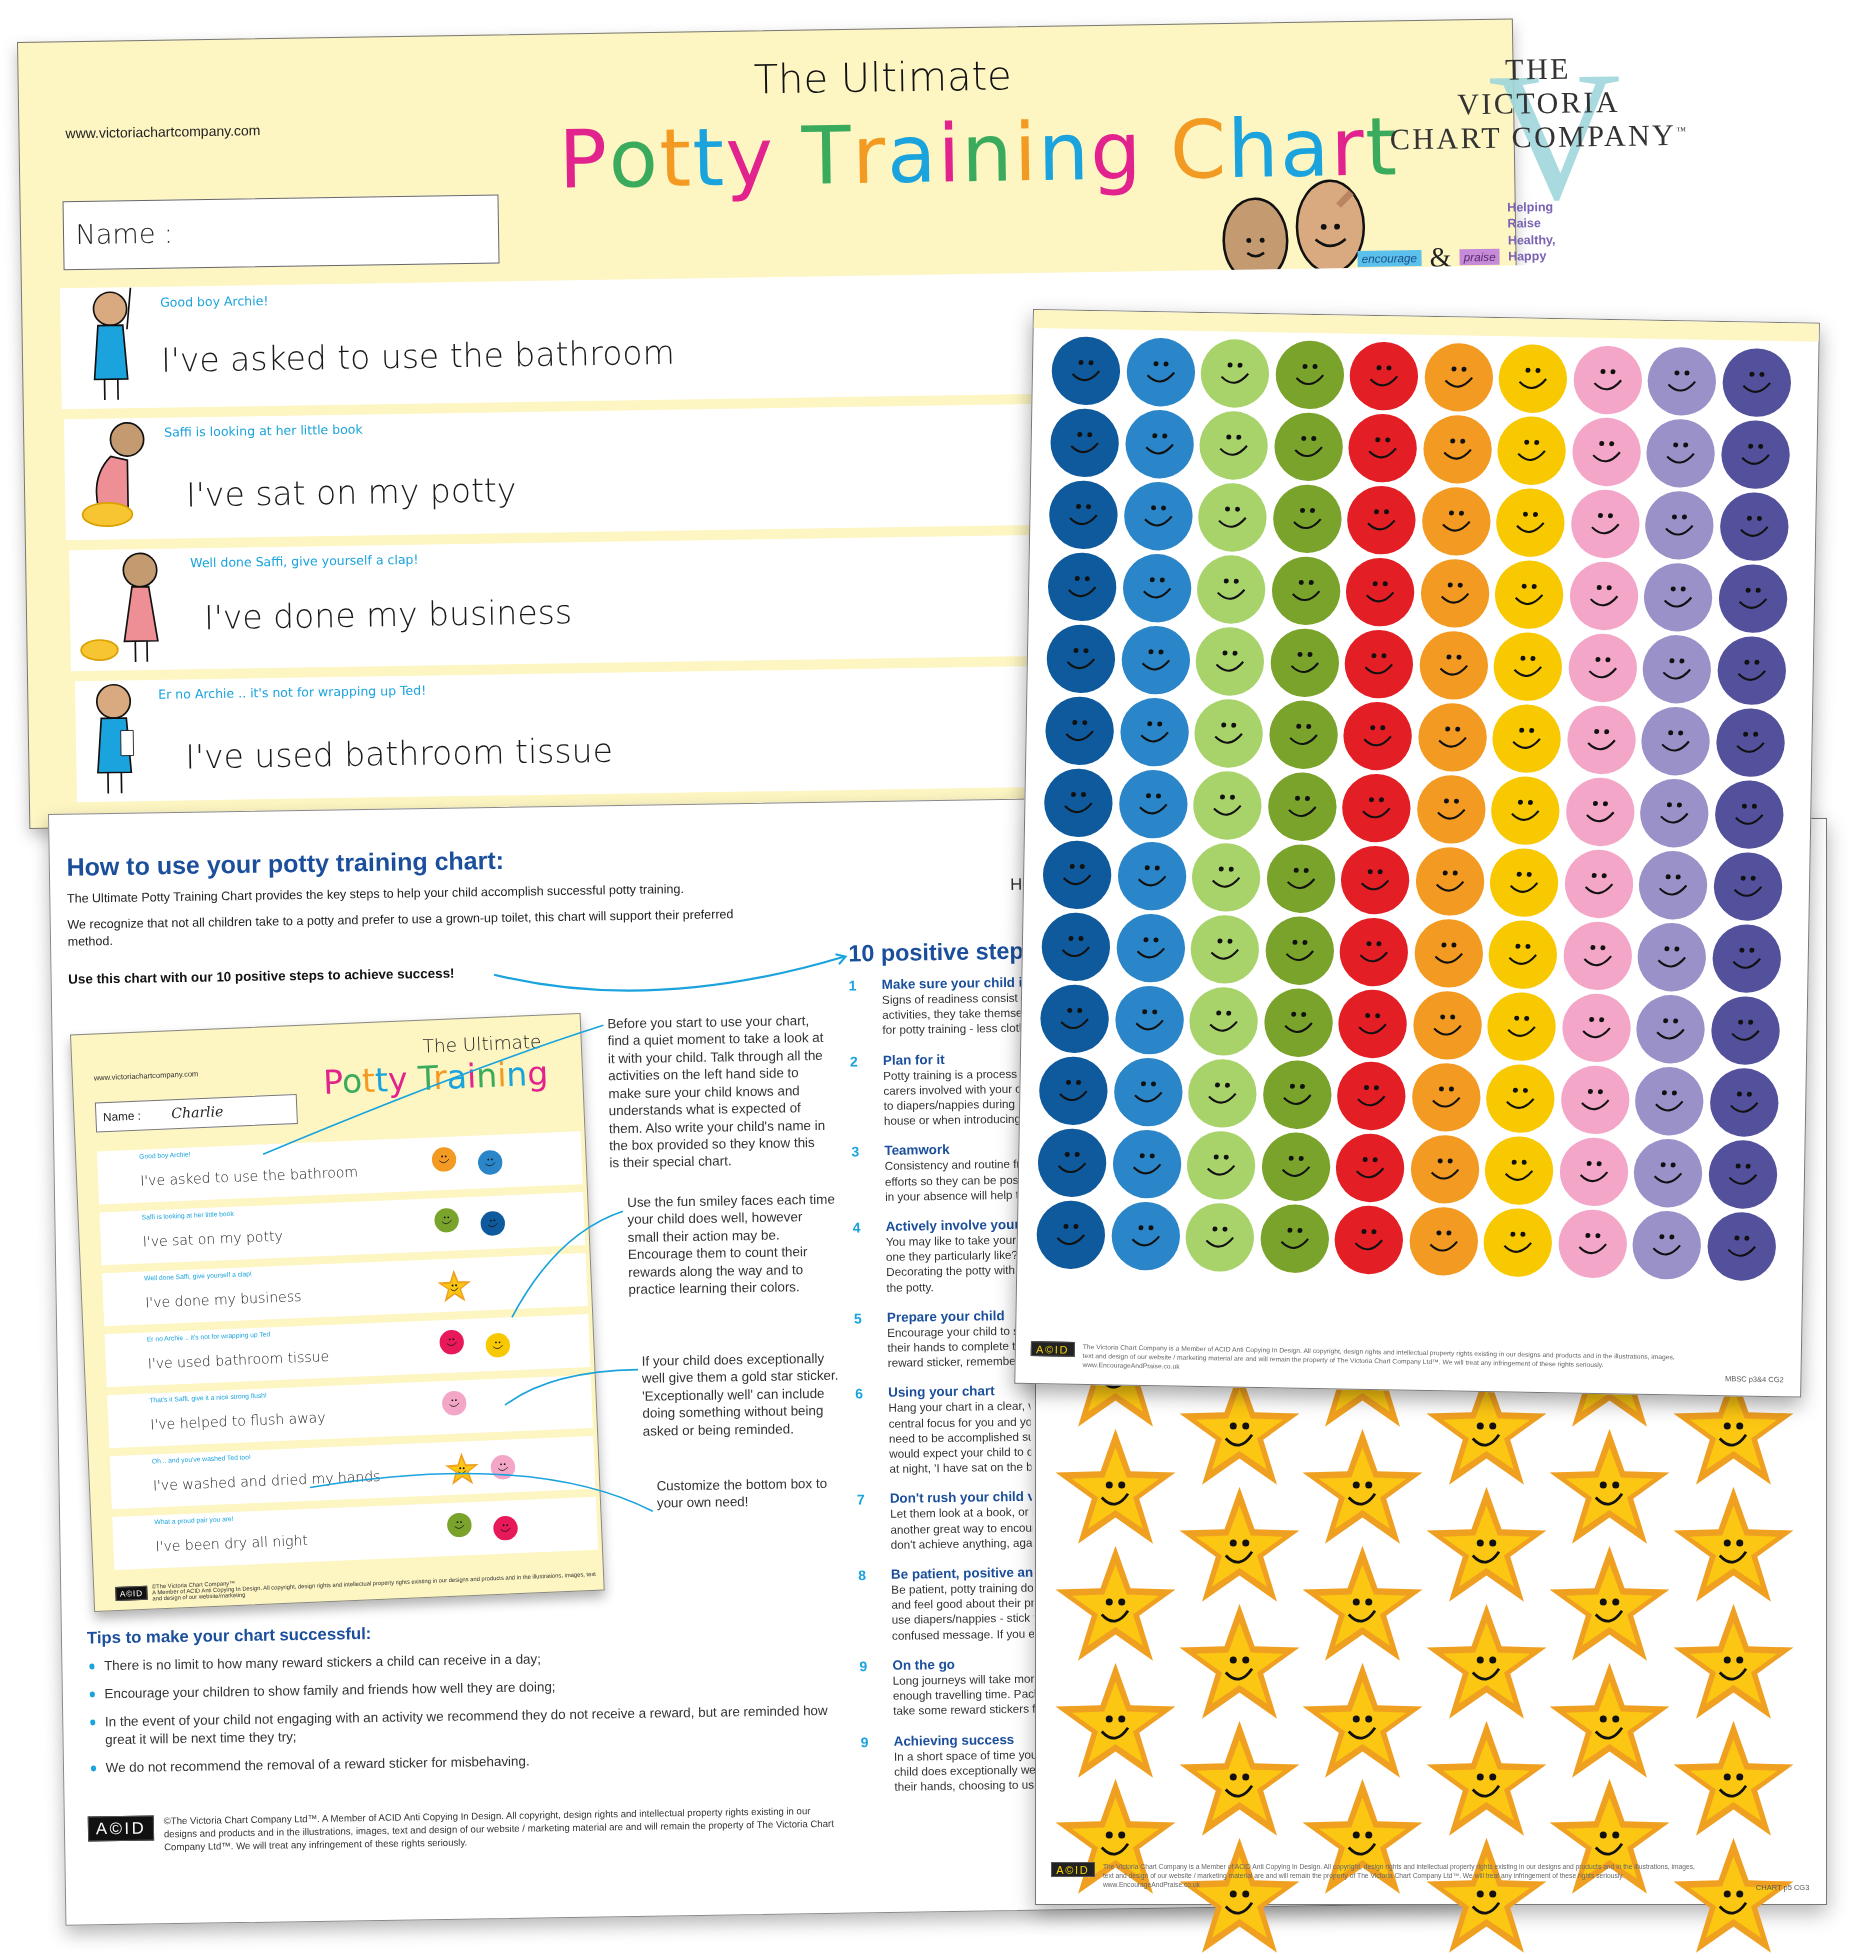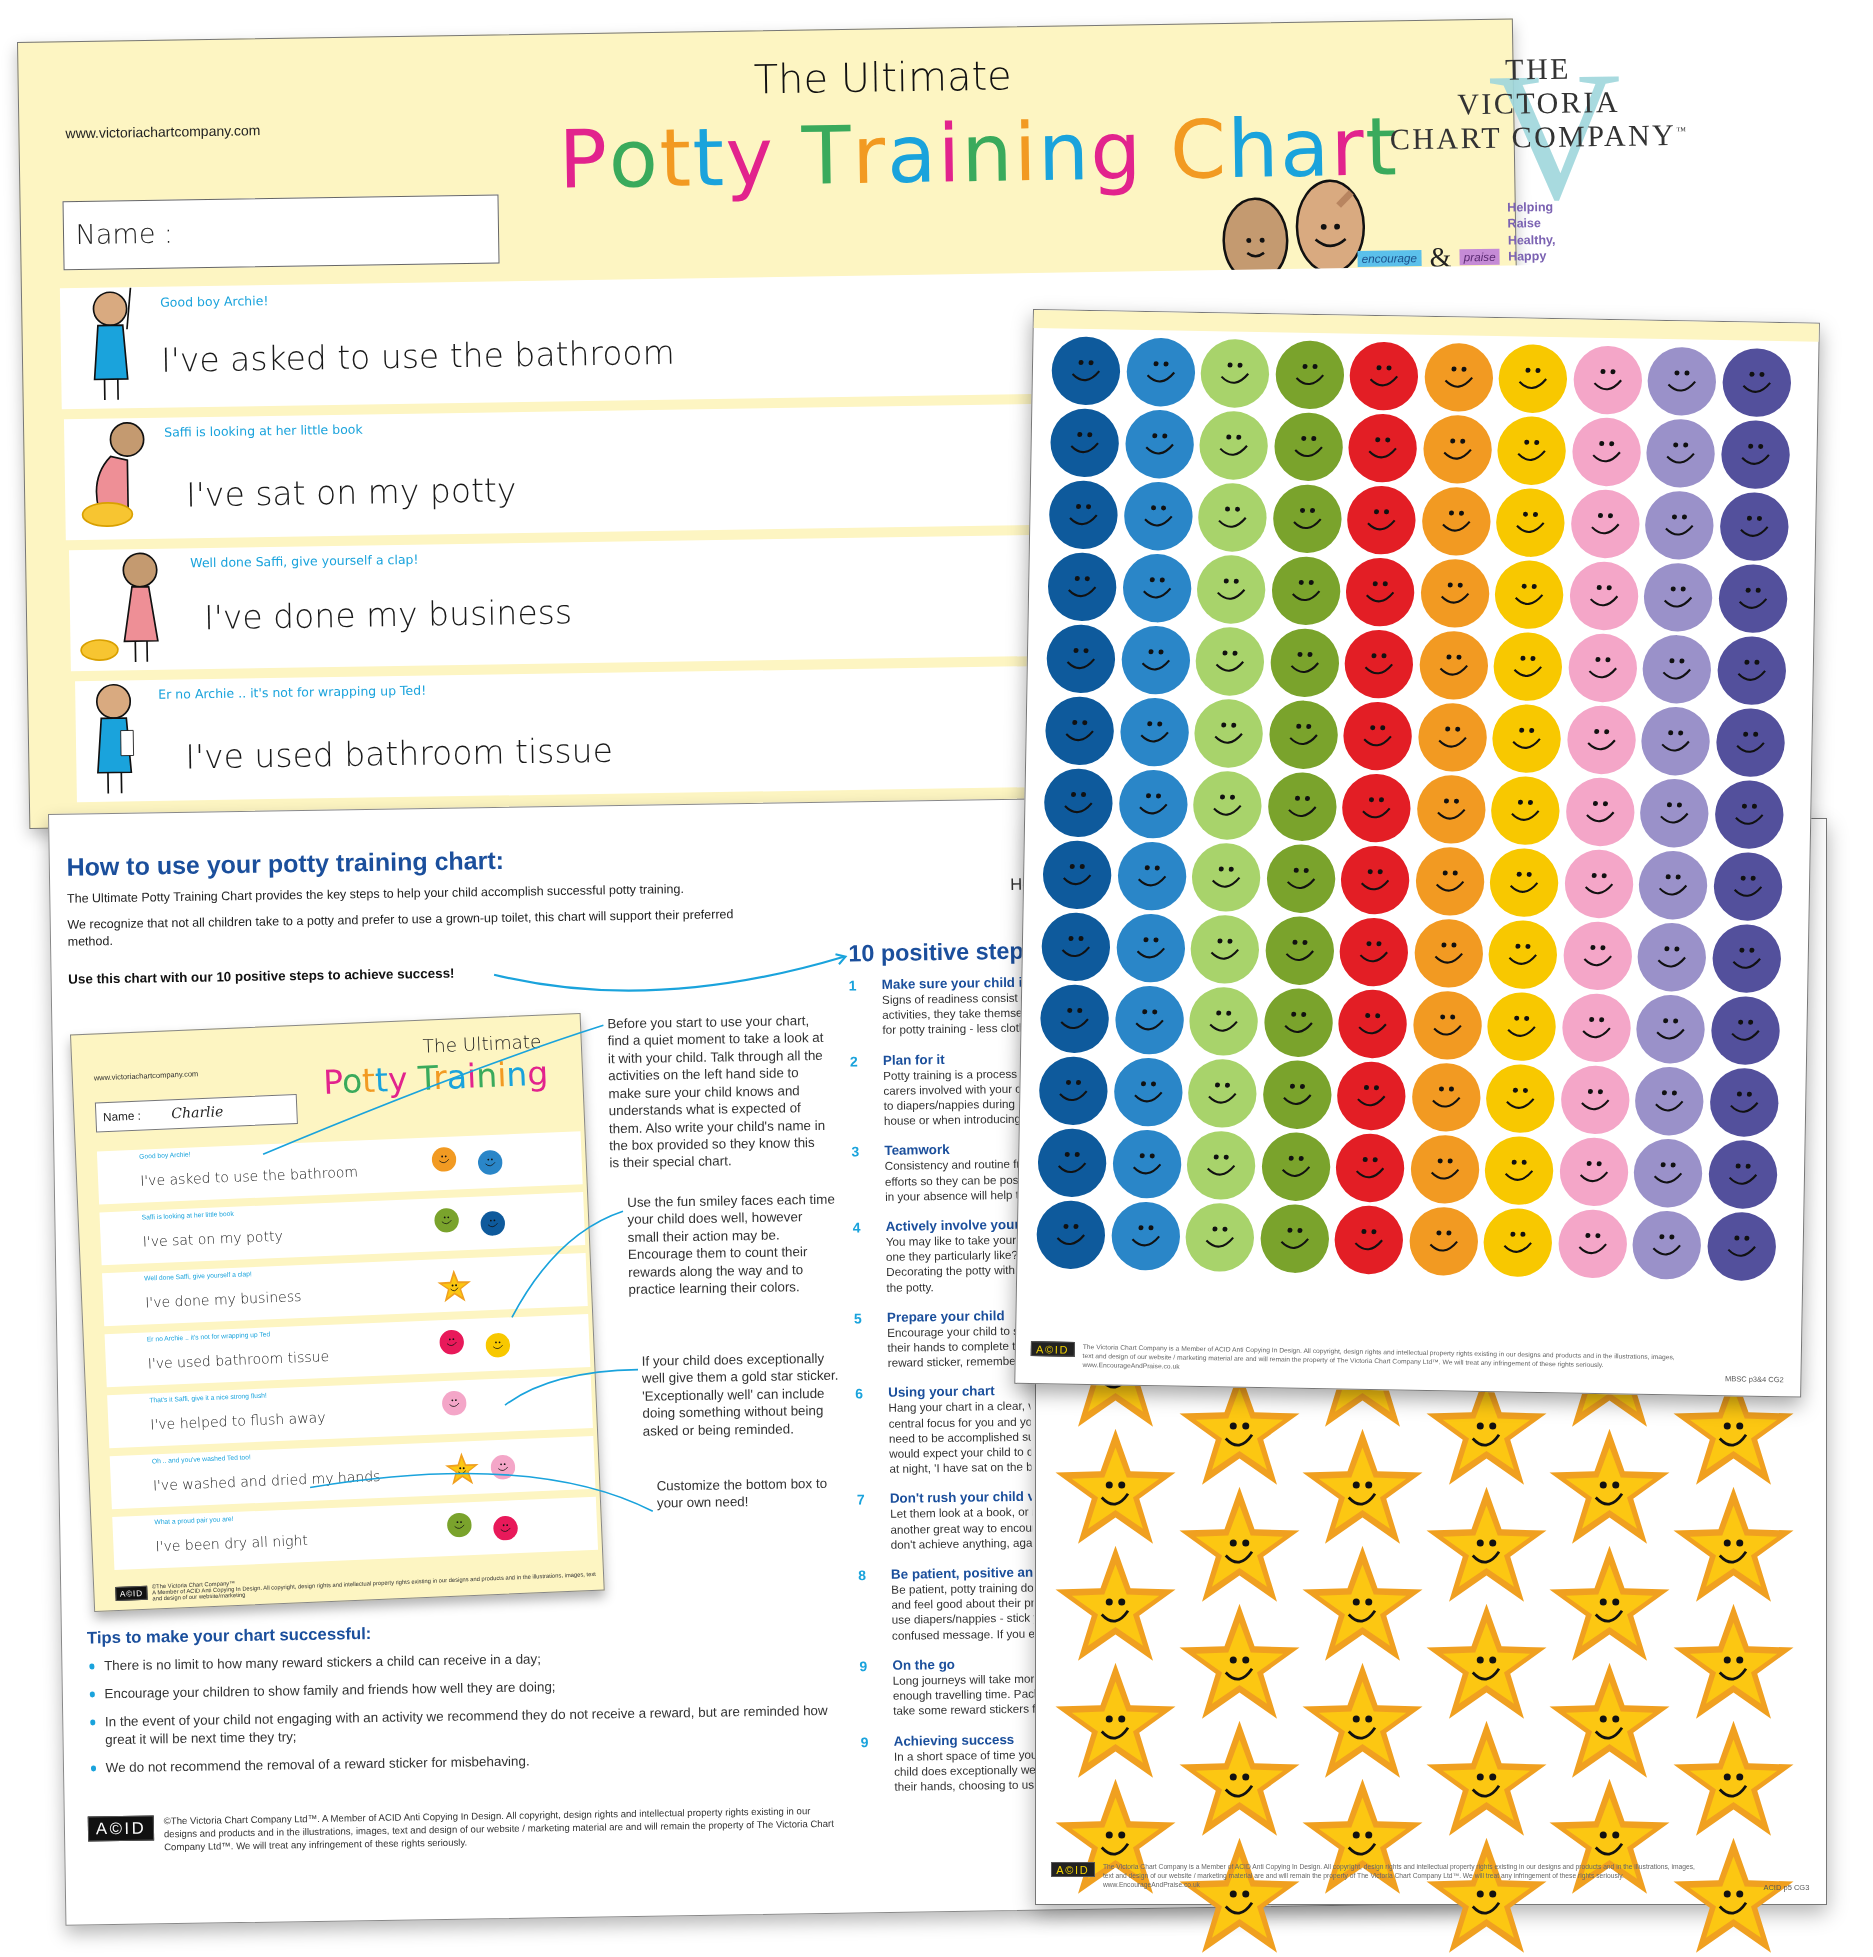--- a/index.html
+++ b/index.html
@@ -619,21 +619,21 @@
           <polygon points="50,3 62,37 98,38 69,59 80,95 50,74 20,95 31,59 2,38 38,37" fill="#f0a020"></polygon>
           <polygon points="50,18 59,42 85,43 64,58 72,83 50,68 28,83 36,58 15,43 41,42" fill="#fcc712"></polygon>
           <circle cx="45" cy="48" r="2.8" fill="#111"></circle>
           <circle cx="55" cy="48" r="2.8" fill="#111"></circle>
           <path d="M39 58 Q50 70 60 55" stroke="#111" stroke-width="2.2" fill="none"></path>
         </svg></div>
     </div>
   <div class="sheet-foot">
     <span class="acid">A©ID</span>
     <div class="txt">The Victoria Chart Company is a Member of ACID Anti Copying In Design.  All copyright, design rights and intellectual property rights existing in our designs and products and in the illustrations, images, text and design of our website / marketing material are and will remain the property of The Victoria Chart Company Ltd™. We will treat any infringement of these rights seriously. www.EncourageAndPraise.co.uk</div>
-    <span class="code">ACID p5 CG3</span>
+    <span class="code">CHART p5 CG3</span>
   </div>
 </div>
 
 <div class="sheet-smiley">
   <div class="smiley-band"></div>
   <div class="smiley-grid" id="smileyGrid">
       <div class="smiley">
         <svg width="70" height="70" viewBox="0 0 84 84">
           <circle cx="42" cy="42" r="41" fill="#0e5a9c"></circle>
           <circle cx="36" cy="32" r="3" fill="#111"></circle>

